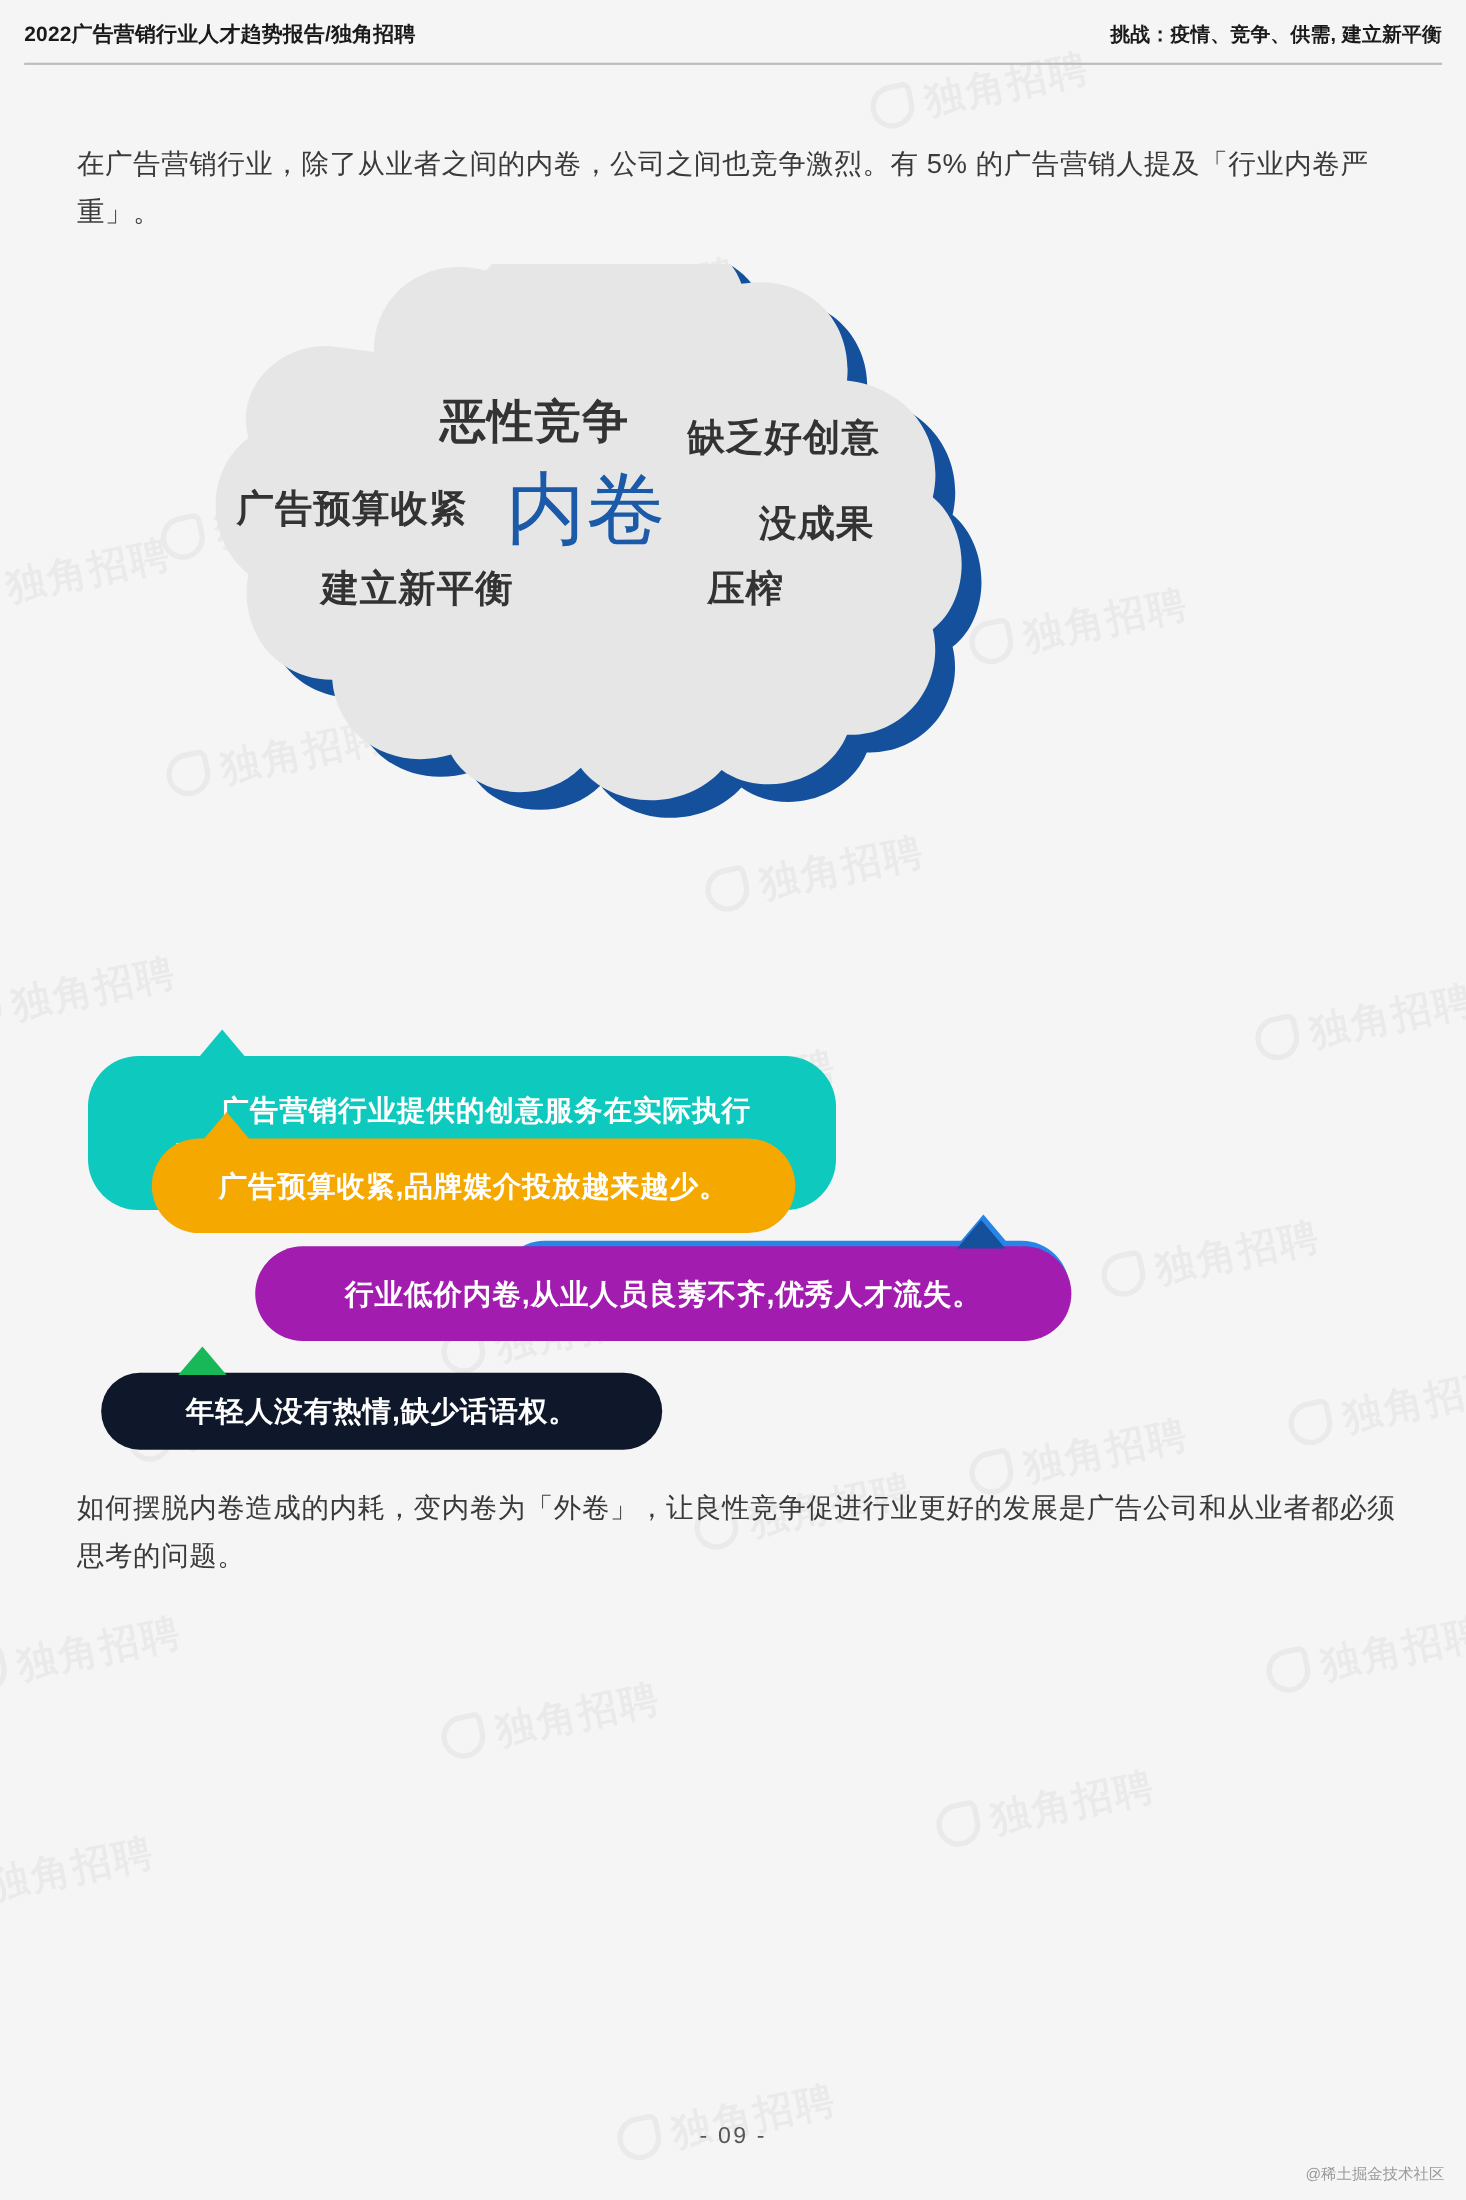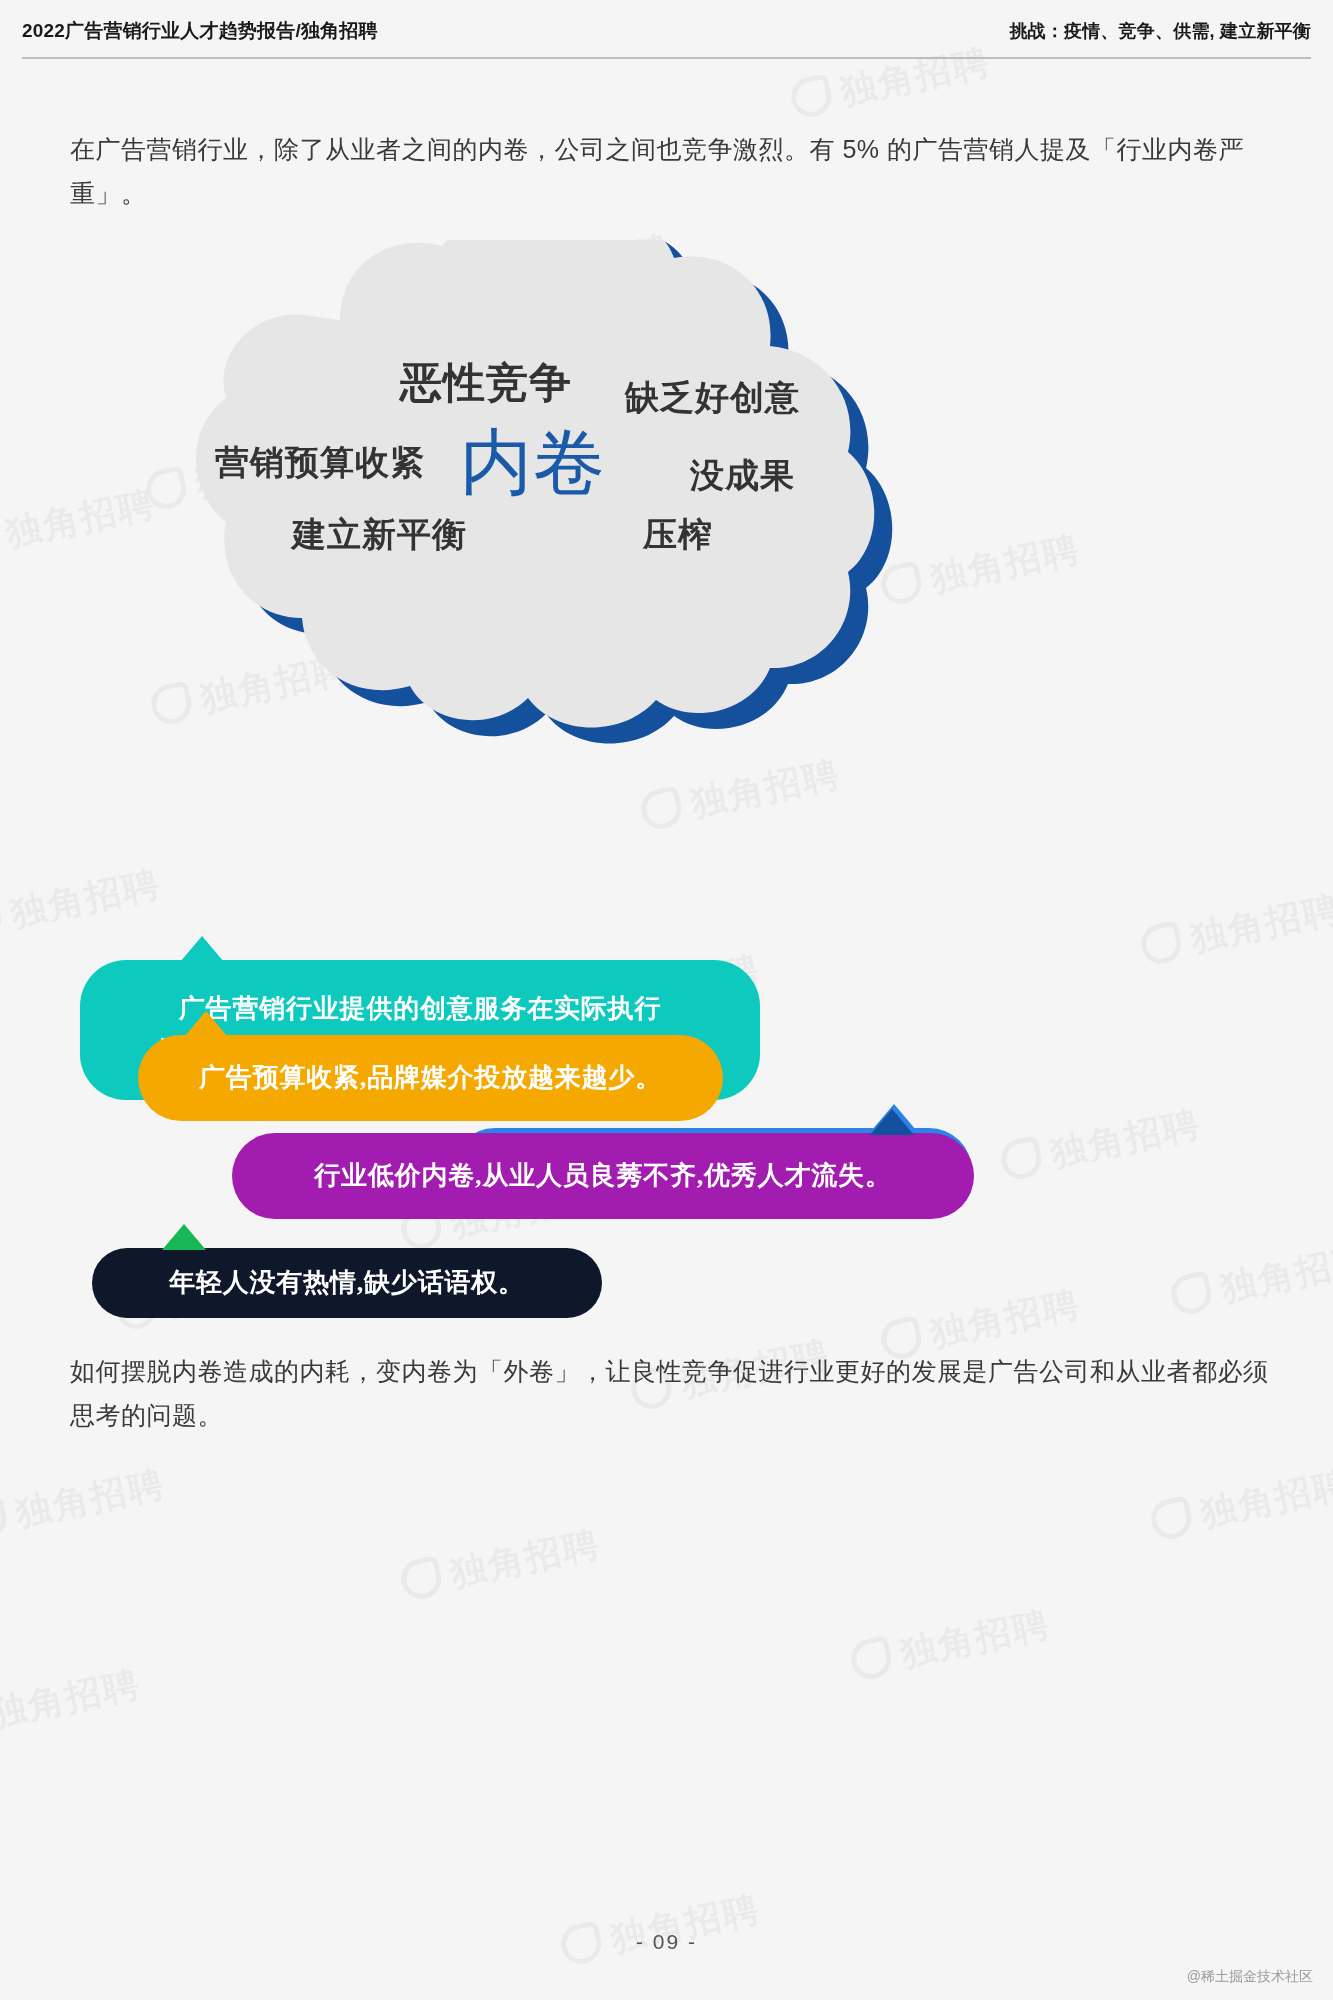--- a/index.html
+++ b/index.html
@@ -65,25 +65,24 @@
     letter-spacing:1px;
   }
   .cw.big{color:#1a5aa8;font-weight:400;}
 
   
   .bubble{
     position:absolute;
     border-radius:46px;
     color:#fff;font-weight:700;
     display:flex;align-items:center;justify-content:center;
-    text-align:center;
+    text-align:right;
     letter-spacing:.8px;
     z-index:4;
     box-sizing:border-box;
-    font-family:Liberation Serif, serif;
   }
   .bubble .tail{
     position:absolute;top:-24px;
     width:0;height:0;
     border-left:22px solid transparent;
     border-right:22px solid transparent;
   }
   .bubble .txt{line-height:1.62;padding:0 34px;}
 
   
@@ -155,21 +154,21 @@
            C530,-40 598,-28 614,18 C672,8 716,50 710,106
            C766,112 800,160 788,212 C822,240 824,304 788,332
            C800,382 762,430 710,428 C692,472 632,486 596,460
            C562,498 496,496 468,458 C434,492 372,486 350,446
            C296,462 246,430 242,378 C190,378 156,332 166,282
            C126,250 126,188 166,158 C152,110 200,66 250,76 Z" fill="#e6e6e6"></path>
     </svg>
     <div class="cloud-words" id="cloud-words">
         <div class="cw" style="left: 340px; top: 115px; font-size: 42px;">恶性竞争</div>
         <div class="cw" style="left: 565px; top: 135px; font-size: 34px;">缺乏好创意</div>
-        <div class="cw" style="left: 155px; top: 200px; font-size: 34px;">营销预算收紧</div>
+        <div class="cw" style="left: 155px; top: 200px; font-size: 34px;">广告预算收紧</div>
         <div class="cw" style="left: 630px; top: 213px; font-size: 34px;">没成果</div>
         <div class="cw" style="left: 232px; top: 272px; font-size: 34px;">建立新平衡</div>
         <div class="cw" style="left: 583px; top: 272px; font-size: 34px;">压榨</div>
         <div class="cw big" style="left: 400px; top: 175px; font-size: 72px;">内卷</div>
       </div>
   </div>
 
   <div id="bubbles">
       <div class="bubble" style="left: 80px; top: 960px; width: 680px; height: 140px; background: rgb(14, 201, 189); font-size: 26px;">
         <span class="tail" style="left: 100px; border-bottom: 26px solid rgb(14, 201, 189);"></span>

